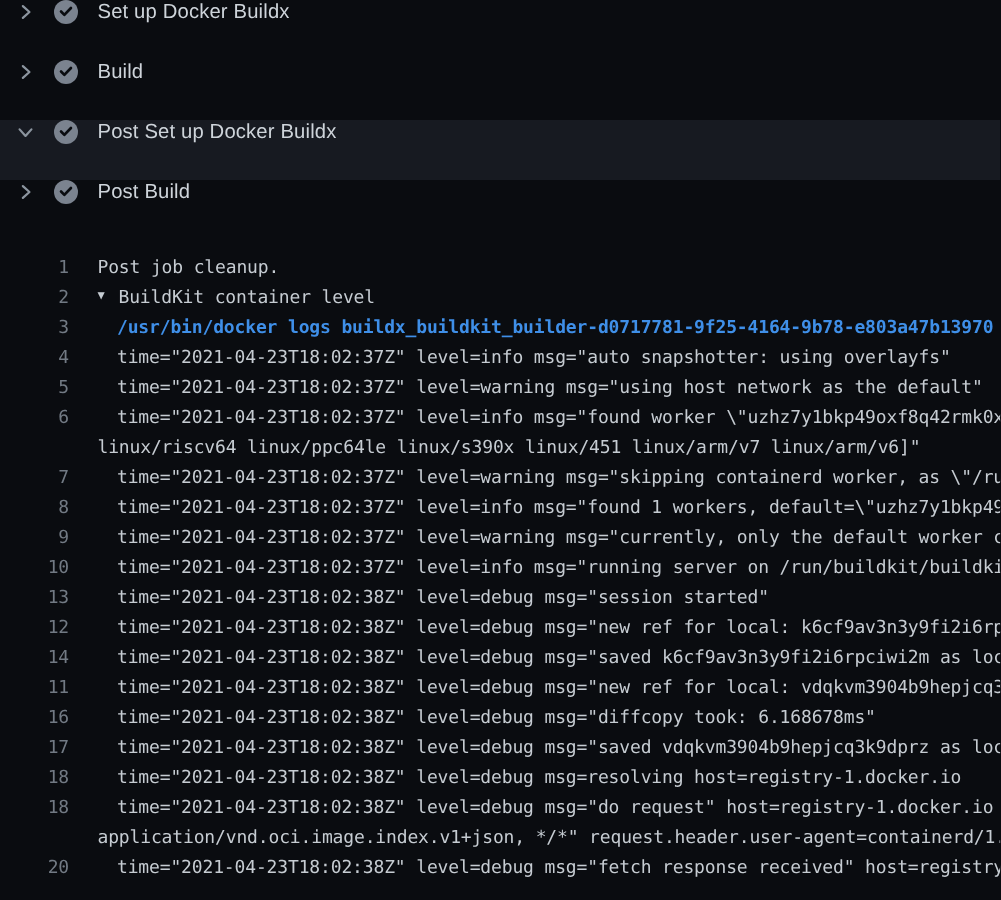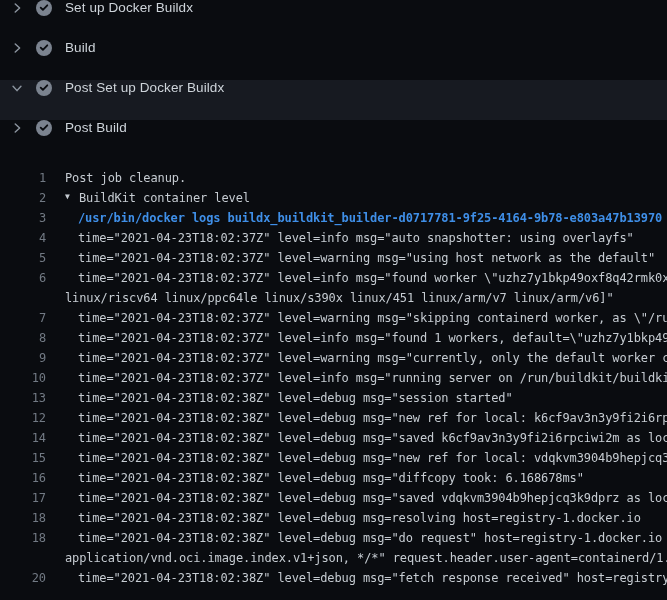--- a/index.html
+++ b/index.html
@@ -179,21 +179,21 @@
     <span class="num">12</span>
     
     <span class="text">time="2021-04-23T18:02:38Z" level=debug msg="new ref for local: k6cf9av3n3y9fi2i6rpci</span>
   </div>
       <div class="log-line kind-plain indent-group">
     <span class="num">14</span>
     
     <span class="text">time="2021-04-23T18:02:38Z" level=debug msg="saved k6cf9av3n3y9fi2i6rpciwi2m as local</span>
   </div>
       <div class="log-line kind-plain indent-group">
-    <span class="num">15</span>
+    <span class="num">11</span>
     
     <span class="text">time="2021-04-23T18:02:38Z" level=debug msg="new ref for local: vdqkvm3904b9hepjcq3k9</span>
   </div>
       <div class="log-line kind-plain indent-group">
     <span class="num">16</span>
     
     <span class="text">time="2021-04-23T18:02:38Z" level=debug msg="diffcopy took: 6.168678ms"</span>
   </div>
       <div class="log-line kind-plain indent-group">
     <span class="num">17</span>

